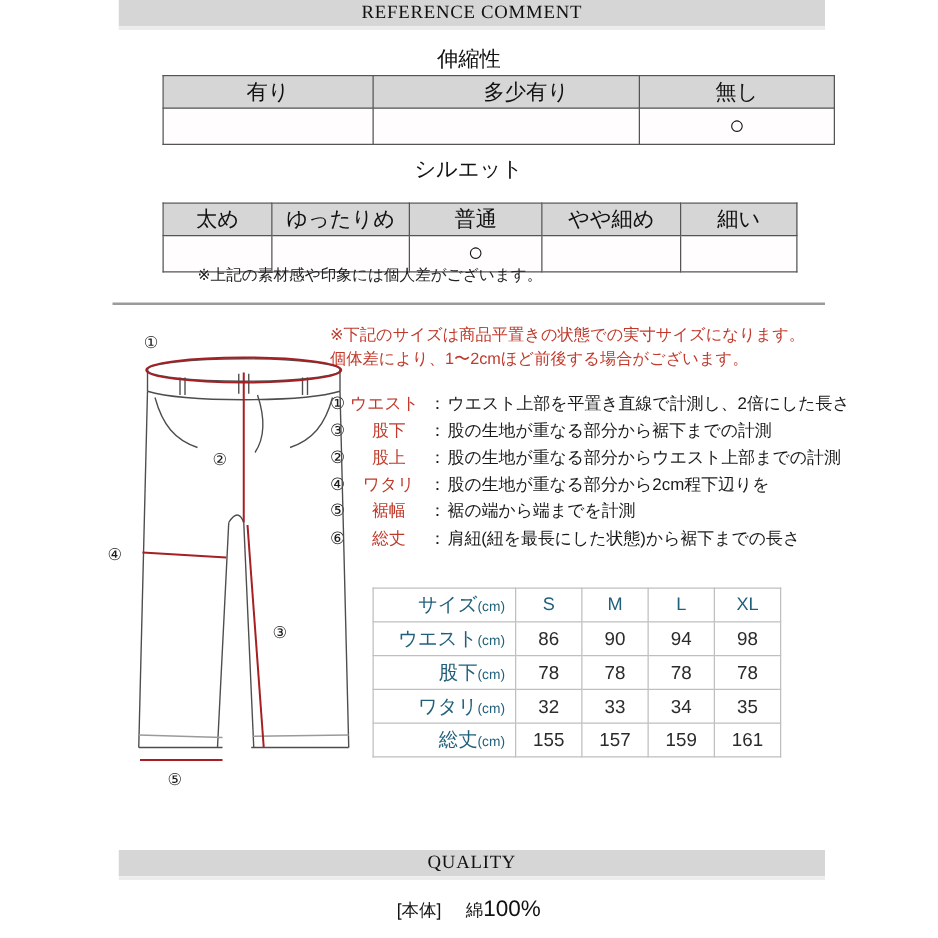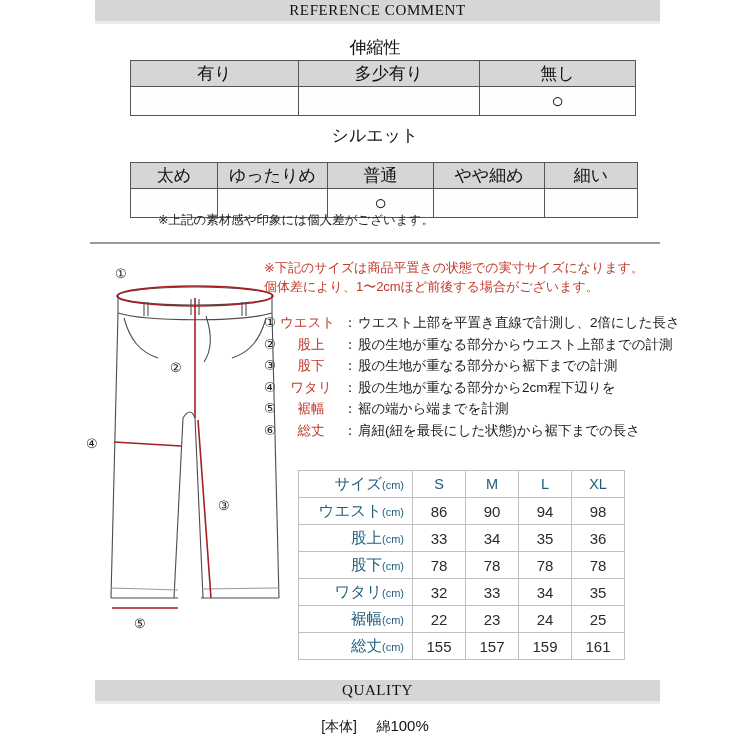--- a/index.html
+++ b/index.html
@@ -182,21 +182,21 @@
 
   
   .quality-body {
     position: absolute;
     width: 750px;
     text-align: center;
     font-size: 14px;
     color: #111111;
   }
   .quality-body .pct {
-    font-size: 15px;
+    font-size: 18px;
   }
 
   
   .diagram {
     position: absolute;
     left: 78px;
     top: 258px;
     width: 235px;
     height: 410px;
   }
@@ -208,21 +208,21 @@
   <span>REFERENCE COMMENT</span>
 </div>
 <div class="banner-shadow" style="top:21px;"></div>
 
 <div class="sub-heading" style="top:36px;">伸縮性</div>
 
 <table class="opt" style="left:130px; top:60px; width:502px;">
   <tbody>
       <tr>
     <th style="width:167px;">有り</th>
-    <th style="width:180px;">多少有り</th>
+    <th style="width:180px;padding-left:32px;">多少有り</th>
     <th style="width:155px;">無し</th>
   </tr>
   <tr>
     <td></td>
     <td></td>
     <td><span class="mark">○</span></td>
   </tr>
 </tbody>
   </table>
 
@@ -254,24 +254,24 @@
 <div class="meas-intro" style="left:264px; top:258px;">
   <div>※下記のサイズは商品平置きの状態での実寸サイズになります。</div>
   <div>個体差により、1〜2cmほど前後する場合がございます。</div>
 </div>
 
 <div class="meas-list" style="left:264px; top:312px;">
   <span class="meas-row">
     <span class="m-num">①</span><span class="m-label wide">ウエスト</span><span class="m-colon">：</span><span class="m-desc">ウエスト上部を平置き直線で計測し、2倍にした長さ</span>
   </span>
   <span class="meas-row">
+    <span class="m-num">③</span><span class="m-label">股下</span><span class="m-colon">：</span><span class="m-desc">股の生地が重なる部分から裾下までの計測</span>
+  </span>
+  <span class="meas-row">
     <span class="m-num">②</span><span class="m-label">股上</span><span class="m-colon">：</span><span class="m-desc">股の生地が重なる部分からウエスト上部までの計測</span>
-  </span>
-  <span class="meas-row">
-    <span class="m-num">③</span><span class="m-label">股下</span><span class="m-colon">：</span><span class="m-desc">股の生地が重なる部分から裾下までの計測</span>
   </span>
   <span class="meas-row">
     <span class="m-num">④</span><span class="m-label">ワタリ</span><span class="m-colon">：</span><span class="m-desc">股の生地が重なる部分から2cm程下辺りを</span>
   </span>
   <span class="meas-row">
     <span class="m-num">⑤</span><span class="m-label">裾幅</span><span class="m-colon">：</span><span class="m-desc">裾の端から端までを計測</span>
   </span>
   <span class="meas-row">
     <span class="m-num">⑥</span><span class="m-label">総丈</span><span class="m-colon">：</span><span class="m-desc">肩紐(紐を最長にした状態)から裾下までの長さ</span>
   </span>
@@ -287,46 +287,32 @@
     <th class="colhead">XL</th>
   </tr>
   <tr>
     <td class="rowlabel"><span>ウエスト</span><span class="unit">(cm)</span></td>
     <td class="num">86</td>
     <td class="num">90</td>
     <td class="num">94</td>
     <td class="num">98</td>
   </tr>
   <tr>
-    <td class="rowlabel"><span>股上</span><span class="unit">(cm)</span></td>
-    <td class="num">33</td>
-    <td class="num">34</td>
-    <td class="num">35</td>
-    <td class="num">36</td>
-  </tr>
-  <tr>
     <td class="rowlabel"><span>股下</span><span class="unit">(cm)</span></td>
     <td class="num">78</td>
     <td class="num">78</td>
     <td class="num">78</td>
     <td class="num">78</td>
   </tr>
   <tr>
     <td class="rowlabel"><span>ワタリ</span><span class="unit">(cm)</span></td>
     <td class="num">32</td>
     <td class="num">33</td>
     <td class="num">34</td>
     <td class="num">35</td>
-  </tr>
-  <tr>
-    <td class="rowlabel"><span>裾幅</span><span class="unit">(cm)</span></td>
-    <td class="num">22</td>
-    <td class="num">23</td>
-    <td class="num">24</td>
-    <td class="num">25</td>
   </tr>
   <tr>
     <td class="rowlabel"><span>総丈</span><span class="unit">(cm)</span></td>
     <td class="num">155</td>
     <td class="num">157</td>
     <td class="num">159</td>
     <td class="num">161</td>
   </tr>
 </tbody>
   </table>

